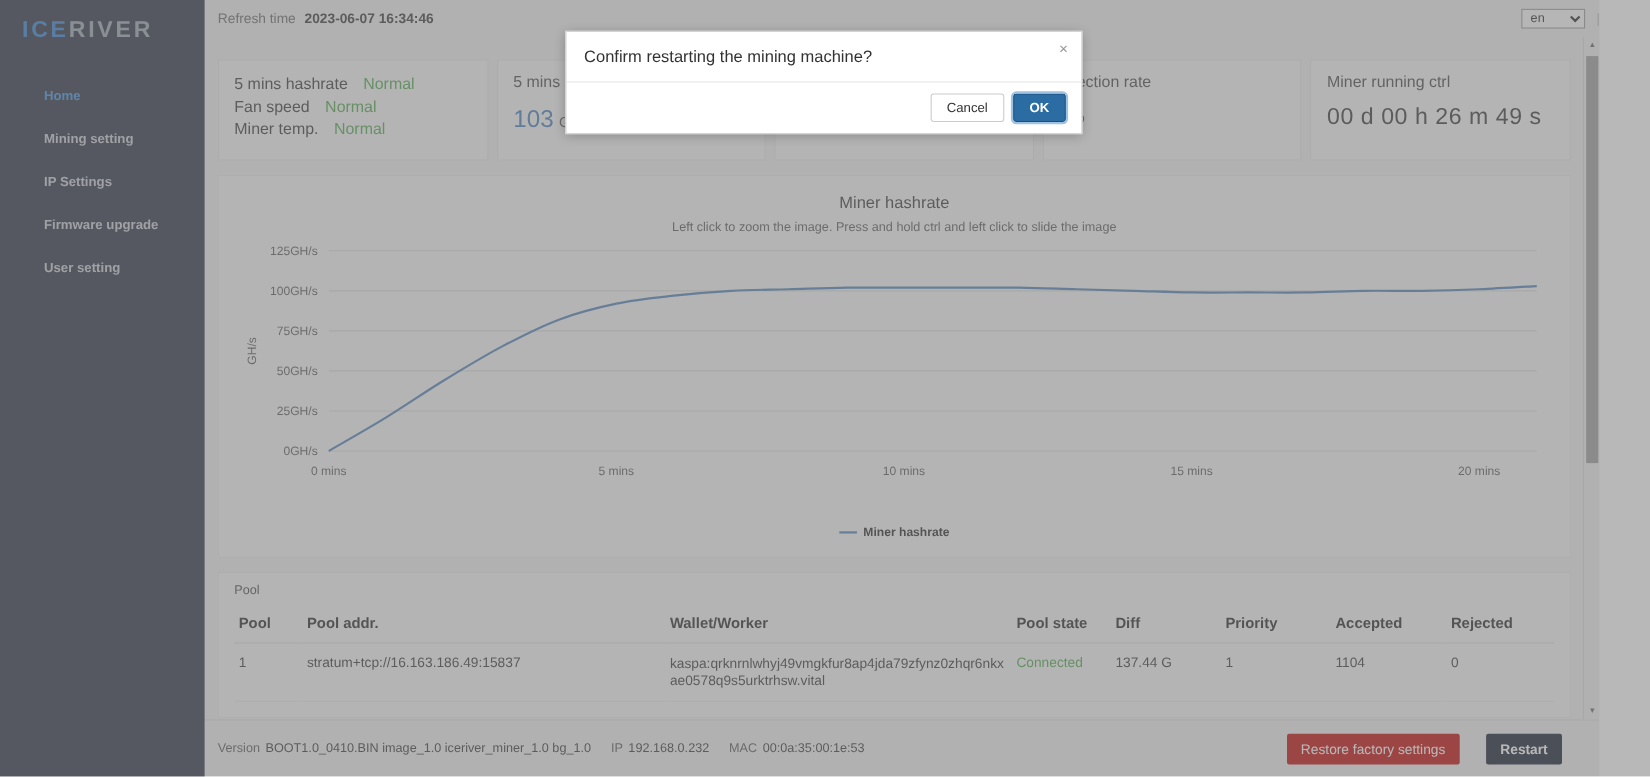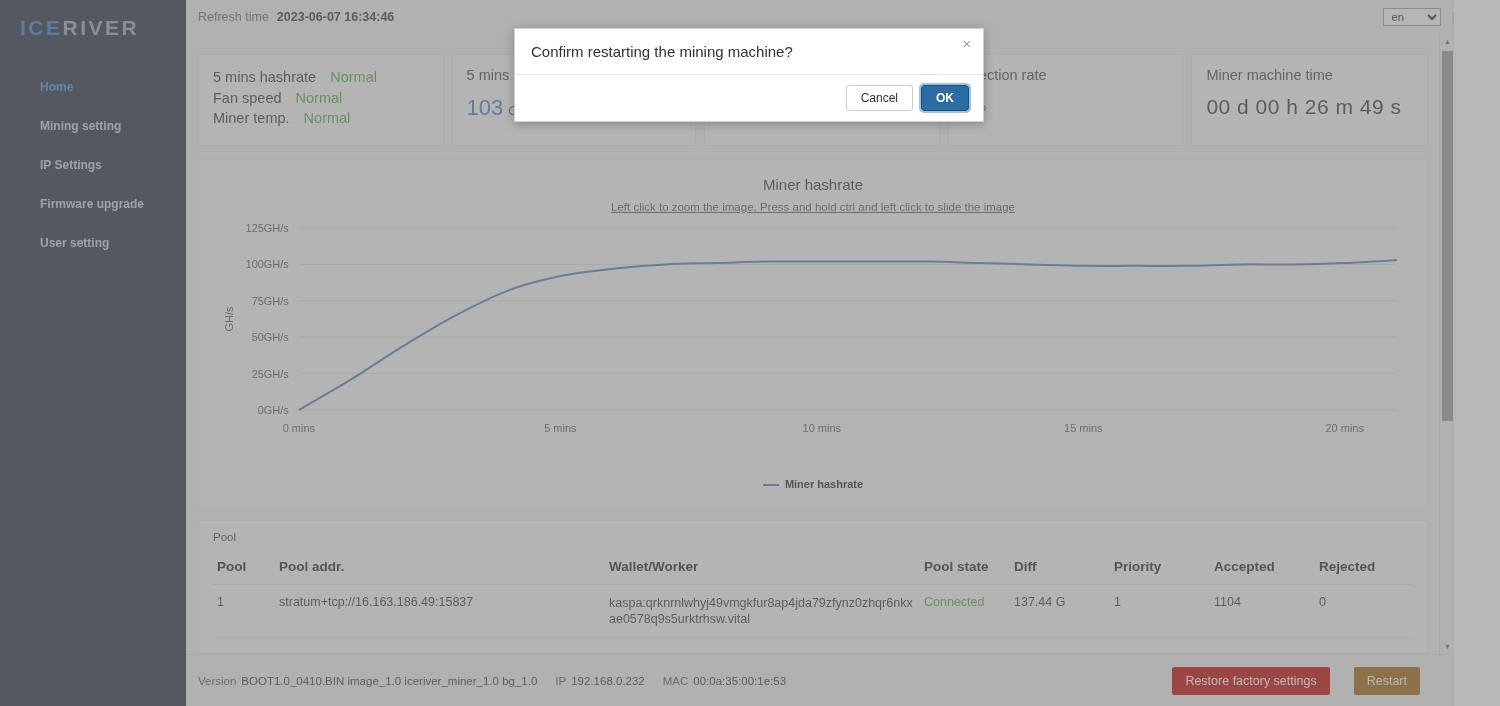--- a/index.html
+++ b/index.html
@@ -67,21 +67,21 @@
   .card-value { margin-top: 12px; font-size: 22px; color: #3e7cbb; }
   .card-value.dark { color: #333; }
   .card-value .unit { font-size: 13px; color: #555; margin-left: 5px; }
   .card-value.small { font-size: 13.5px; color: #444; margin-top: 16px; }
   .card-value.time { font-size: 21px; color: #333; letter-spacing: .5px; }
 
   
   #chart-panel { margin: 13px 2px 0 2px; background: #f7f7f7; border: 1px solid #e9e9e9;
                  height: 348px; position: relative; }
   #chart-title { text-align: center; padding-top: 16px; font-size: 15px; color: #333; }
-  #chart-sub { text-align: center; margin-top: 8px; font-size: 11.5px; color: #555; text-decoration: underline; }
+  #chart-sub { text-align: center; margin-top: 8px; font-size: 11.5px; color: #555; }
   #plot { position: absolute; left: 0; top: 58px; width: 100%; height: 230px; }
   #chart-legend { position: absolute; bottom: 16px; width: 100%; text-align: center;
                   font-size: 11px; color: #222; font-weight: 600; }
   #chart-legend .swatch { display: inline-block; width: 16px; height: 2px;
                           background: #4a7fb5; vertical-align: middle; margin-right: 6px; }
 
   
   #pool-panel { margin: 13px 2px 0 2px; background: #f7f7f7; border: 1px solid #e9e9e9;
                 padding: 10px 14px 14px 14px; }
   #pool-caption { font-size: 11.5px; color: #444; margin-bottom: 10px; }
@@ -96,21 +96,21 @@
   
   #footer { position: absolute; left: 186px; bottom: 0; width: 1314px; height: 52px;
             background: #efefef; border-top: 1px solid #dedede;
             display: flex; align-items: center; padding: 0 12px; }
   .foot-txt { font-size: 11.5px; color: #333; }
   .foot-key { color: #555; margin-right: 5px; }
   #footer-buttons { margin-left: auto; display: flex; gap: 24px; padding-right: 68px; }
   .btn { font-size: 12.5px; color: #fff; border: none; padding: 7px 13px;
          cursor: pointer; font-family: "Liberation Sans", sans-serif; border-radius: 2px; }
   .btn.danger { background: #c00000; }
-  .btn.primary { background: #a16207; }
+  .btn.primary { background: #0f172a; font-weight: bold; }
 
   
   #vscroll { position: absolute; right: 46px; top: 34px; width: 15px; height: 620px;
              background: #f0f0f0; border-left: 1px solid #dcdcdc; z-index: 6; }
   .sb-arrow { width: 15px; height: 15px; display: flex; align-items: center;
               justify-content: center; color: #666; font-size: 7px; }
   #vthumb { position: absolute; left: 2px; top: 17px; width: 11px; height: 370px;
             background: #9b9b9b; }
 
   
@@ -206,21 +206,21 @@
             <span>65</span><span class="unit">GH/s</span>
           </div>
         </div>
 
         <div class="card c4">
           <div class="card-label">rejection rate</div>
           <div class="card-value small">0 %</div>
         </div>
 
         <div class="card c5">
-          <div class="card-label">Miner machine time</div>
+          <div class="card-label">Miner running ctrl</div>
           <div class="card-value time">00 d 00 h 26 m 49 s</div>
         </div>
       </div>
 
       <div id="chart-panel">
         <div id="chart-title">Miner hashrate</div>
         <div id="chart-sub">Left click to zoom the image. Press and hold ctrl and left click to slide the image</div>
         <svg id="plot" viewBox="0 0 1230 230" preserveAspectRatio="none">
             <line x1="100" y1="192" x2="1200" y2="192" stroke="#dcdcdc" stroke-width="1" vector-effect="non-scaling-stroke"></line>
             <text x="90" y="196" text-anchor="end" fill="#555" font-size="11" font-family="&quot;Liberation Sans&quot;, sans-serif">0GH/s</text>

